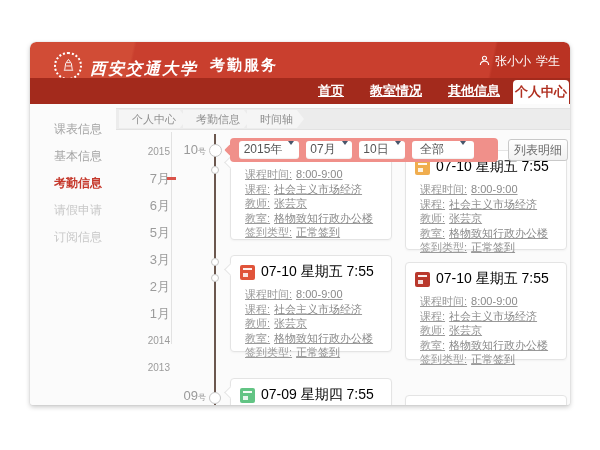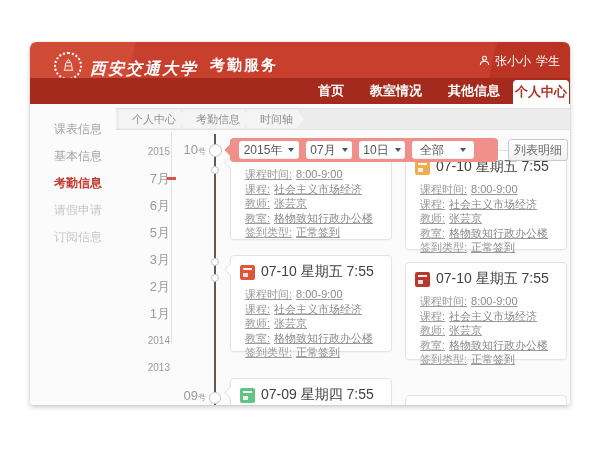--- a/index.html
+++ b/index.html
@@ -17,21 +17,21 @@
   .uni{display:flex;flex-direction:column;line-height:1;}
   .uni-cn{font-family:"Liberation Serif",serif;font-style:italic;font-weight:bold;color:#fff;
           font-size:16px;letter-spacing:2px;margin-top:15px;}
   .uni-en{color:#f0d4cc;font-size:6px;letter-spacing:.6px;margin-top:2px;}
   .svc{color:#fff;font-size:15px;font-weight:bold;letter-spacing:2px;margin-left:4px;}
   .user{position:absolute;right:10px;top:11px;color:#fff;font-size:12px;display:flex;
         align-items:center;gap:5px;cursor:pointer;}
   
   .navbar{position:absolute;top:36px;left:0;right:0;height:26px;background:#a32a1c;}
   .nav-links{position:absolute;right:70px;top:0;height:26px;display:flex;gap:26px;align-items:center;}
-  .nav-link{color:#fff;font-size:13px;font-weight:bold;cursor:pointer;white-space:nowrap;}
+  .nav-link{color:#fff;font-size:13px;font-weight:bold;cursor:pointer;white-space:nowrap;text-decoration:underline;}
   .nav-tab{position:absolute;right:1px;top:2px;width:56px;height:24px;background:#fff;
            border-radius:4px 4px 0 0;color:#b03021;font-size:13px;font-weight:bold;
            display:flex;align-items:center;justify-content:center;cursor:pointer;}
   
   .content{position:absolute;top:62px;left:0;right:0;bottom:0;background:#fbfbfb;}
   .sidebar{position:absolute;left:0;top:12px;width:86px;}
   .side-item{height:27px;line-height:27px;padding-left:24px;font-size:12px;color:#a4a4a4;cursor:pointer;}
   .side-item.active{color:#c5372a;font-weight:bold;}
   .side-item.muted{color:#c8c8c8;}
   .crumbbar{position:absolute;left:86px;right:0;top:4px;height:22px;background:#ececec;
@@ -50,41 +50,41 @@
   .tline{position:absolute;left:184px;top:30px;bottom:0;width:2px;background:#6b574e;}
   .node{position:absolute;border-radius:50%;background:#fff;border:1px solid #c6c6c6;box-sizing:border-box;z-index:2;}
   .dm{position:absolute;left:144px;width:32px;text-align:right;font-size:13px;color:#9a9a9a;}
   .dm .suffix{font-size:8px;}
   
   .filterbar{position:absolute;left:200px;top:34px;width:268px;height:24px;background:#f0908a;
              border-radius:4px;display:flex;align-items:center;gap:7px;padding-left:9px;
              box-sizing:border-box;z-index:6;}
   .filterbar::before{content:"";position:absolute;left:-4px;top:8px;width:8px;height:8px;
              background:#f0908a;transform:rotate(45deg);border-radius:1px;}
-  .dd{height:18px;background:#fff;border-radius:3px;display:flex;align-items:center;
+  .dd{height:18px;background:#fff;border-radius:3px;display:flex;align-items:flex-start;
       justify-content:center;gap:6px;font-size:12px;color:#555;cursor:pointer;
       box-shadow:inset 0 -1px 1px rgba(0,0,0,.06);}
   .dd.w1{width:60px;}.dd.w2{width:46px;}.dd.w3{width:46px;}
   .dd.w4{width:62px;justify-content:space-between;padding:0 8px;box-sizing:border-box;}
   .caret{width:0;height:0;border-left:3.5px solid transparent;border-right:3.5px solid transparent;
          border-top:4.5px solid #47566b;}
   .listbtn{position:absolute;left:478px;top:35px;width:60px;height:22px;box-sizing:border-box;
            background:linear-gradient(#ffffff,#f1f1f1);border:1px solid #c9c9c9;border-radius:3px;
            font-size:12px;color:#6a6a6a;display:flex;align-items:center;justify-content:center;
            cursor:pointer;z-index:5;}
   
   .card{position:absolute;width:162px;background:#fff;border:1px solid #e4e4e4;border-radius:4px;
         box-sizing:border-box;box-shadow:0 1px 2px rgba(0,0,0,.04);z-index:1;}
   .card.arrow::before{content:"";position:absolute;left:-5px;top:9px;width:8px;height:8px;background:#fff;
         border-left:1px solid #e4e4e4;border-bottom:1px solid #e4e4e4;transform:rotate(45deg);}
   .card-head{display:flex;align-items:center;gap:6px;padding:7px 10px 3px 9px;}
   .cicon{width:15px;height:15px;border-radius:2px;position:relative;flex:none;}
   .cicon::before{content:"";position:absolute;left:3px;top:3px;right:3px;height:2px;background:rgba(255,255,255,.92);}
   .cicon::after{content:"";position:absolute;left:3px;bottom:3px;width:5px;height:4px;background:rgba(255,255,255,.85);}
-  .card-date{font-size:14px;color:#404040;}
+  .card-date{font-size:14px;color:#000000;}
   .card-body{padding:3px 8px 8px 14px;}
   .card.no-head .card-body{padding-top:18px;}
   .crow{font-size:11px;line-height:14.5px;color:#9a9a9a;white-space:nowrap;overflow:hidden;text-decoration:underline;}
   .crow .val{color:#8a8a8a;margin-left:4px;}
 </style>
 </head>
 <body>
 
 <div class="window">
 

